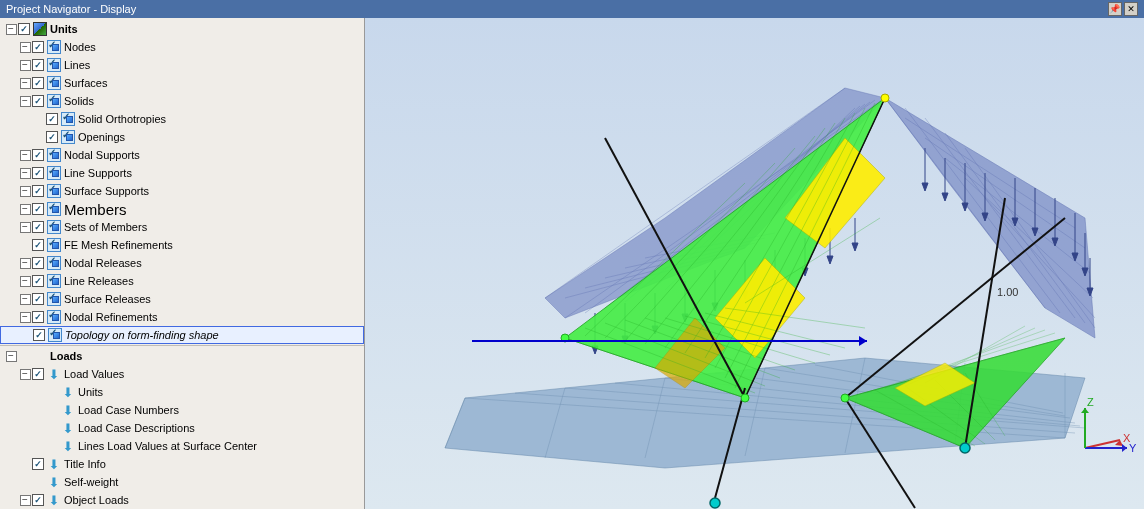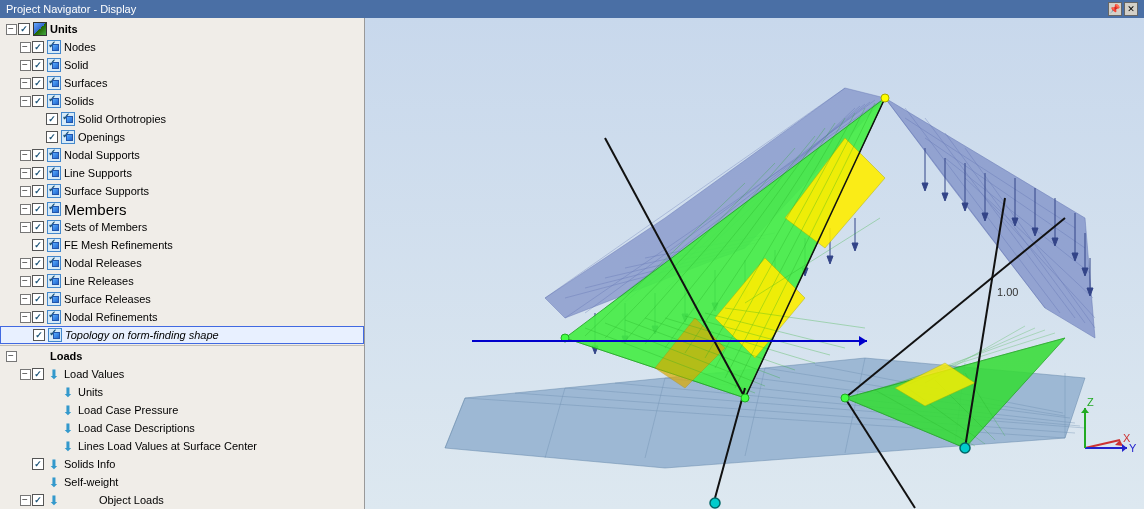--- a/index.html
+++ b/index.html
@@ -196,21 +196,21 @@
               <span style="color:#1a5276;font-weight:bold;font-size:9px;">✓</span>
             </span>
           </span>
           <span style="width: 16px; height: 14px; display: inline-flex; align-items: center; justify-content: center; margin-right: 2px; flex-shrink: 0;">
             <span style="position:relative;width:14px;height:14px;display:inline-block;">
               <span style="display:block;width:14px;height:14px;background:#d6eaf8;border:1px solid #4488cc;"></span>
               <span style="position:absolute;top:-1px;left:1px;font-size:10px;color:#1a5276;font-weight:bold;">✓</span>
               <span style="position:absolute;top:4px;left:5px;width:7px;height:7px;background:linear-gradient(135deg,#55aaff,#2266cc);border:1px solid #2255aa;display:block;"></span>
             </span>
           </span>
-          <span style="font-size: 11px; color: rgb(0, 0, 0);">Solid</span>
+          <span style="font-size: 11px; color: rgb(0, 0, 0);">Lines</span>
         </div>
         <div class="tree-item" style="padding-left: 18px;">
           <span class="expander">
             <span style="display:inline-flex;align-items:center;justify-content:center;width:11px;height:11px;border:1px solid #777;background:white;font-size:10px;line-height:1;">−</span>
           </span>
           <span style="display: inline-flex; align-items: center; margin-right: 2px;">
             <span style="width: 12px; height: 12px; border: 1px solid rgb(85, 85, 85); background: white; display: inline-flex; align-items: center; justify-content: center; font-size: 9px;">
               <span style="color:#1a5276;font-weight:bold;font-size:9px;">✓</span>
             </span>
           </span>
@@ -509,21 +509,21 @@
           <span style="font-size: 11px; color: rgb(0, 0, 0);">Units</span>
         </div>
         <div class="tree-item" style="padding-left: 32px;">
           <span class="expander">
             <span style="width:11px;height:11px;display:inline-block;"></span>
           </span>
           <span style="width: 14px; display: inline-block;"></span>
           <span style="width: 16px; height: 14px; display: inline-flex; align-items: center; justify-content: center; margin-right: 2px; flex-shrink: 0;">
             <span style="color:#3399cc;font-size:13px;line-height:1;">⬇</span>
           </span>
-          <span style="font-size: 11px; color: rgb(0, 0, 0);">Load Case Pressure</span>
+          <span style="font-size: 11px; color: rgb(0, 0, 0);">Load Case Numbers</span>
         </div>
         <div class="tree-item" style="padding-left: 32px;">
           <span class="expander">
             <span style="width:11px;height:11px;display:inline-block;"></span>
           </span>
           <span style="width: 14px; display: inline-block;"></span>
           <span style="width: 16px; height: 14px; display: inline-flex; align-items: center; justify-content: center; margin-right: 2px; flex-shrink: 0;">
             <span style="color:#3399cc;font-size:13px;line-height:1;">⬇</span>
           </span>
           <span style="font-size: 11px; color: rgb(0, 0, 0);">Load Case Descriptions</span>
@@ -543,21 +543,21 @@
             <span style="width:11px;height:11px;display:inline-block;"></span>
           </span>
           <span style="display: inline-flex; align-items: center; margin-right: 2px;">
             <span style="width: 12px; height: 12px; border: 1px solid rgb(85, 85, 85); background: white; display: inline-flex; align-items: center; justify-content: center; font-size: 9px;">
               <span style="color:#1a5276;font-weight:bold;font-size:9px;">✓</span>
             </span>
           </span>
           <span style="width: 16px; height: 14px; display: inline-flex; align-items: center; justify-content: center; margin-right: 2px; flex-shrink: 0;">
             <span style="color:#3399cc;font-size:13px;line-height:1;">⬇</span>
           </span>
-          <span style="font-size: 11px; color: rgb(0, 0, 0);">Solids Info</span>
+          <span style="font-size: 11px; color: rgb(0, 0, 0);">Title Info</span>
         </div>
         <div class="tree-item" style="padding-left: 18px;">
           <span class="expander">
             <span style="width:11px;height:11px;display:inline-block;"></span>
           </span>
           <span style="width: 14px; display: inline-block;"></span>
           <span style="width: 16px; height: 14px; display: inline-flex; align-items: center; justify-content: center; margin-right: 2px; flex-shrink: 0;">
             <span style="color:#3399cc;font-size:13px;line-height:1;">⬇</span>
           </span>
           <span style="font-size: 11px; color: rgb(0, 0, 0);">Self-weight</span>
@@ -567,21 +567,21 @@
             <span style="display:inline-flex;align-items:center;justify-content:center;width:11px;height:11px;border:1px solid #777;background:white;font-size:10px;line-height:1;">−</span>
           </span>
           <span style="display: inline-flex; align-items: center; margin-right: 2px;">
             <span style="width: 12px; height: 12px; border: 1px solid rgb(85, 85, 85); background: white; display: inline-flex; align-items: center; justify-content: center; font-size: 9px;">
               <span style="color:#1a5276;font-weight:bold;font-size:9px;">✓</span>
             </span>
           </span>
           <span style="width: 16px; height: 14px; display: inline-flex; align-items: center; justify-content: center; margin-right: 2px; flex-shrink: 0;">
             <span style="color:#3399cc;font-size:13px;line-height:1;">⬇</span>
           </span>
-          <span style="font-size: 11px; color: rgb(0, 0, 0); margin-left: 35px;">Object Loads</span>
+          <span style="font-size: 11px; color: rgb(0, 0, 0);">Object Loads</span>
         </div>
       </div>
   </div>
 
   <div class="right-panel">
 
     <div class="scene-container">
       <svg class="scene-svg" viewBox="0 0 779 491" xmlns="http://www.w3.org/2000/svg">
 
         <defs>

